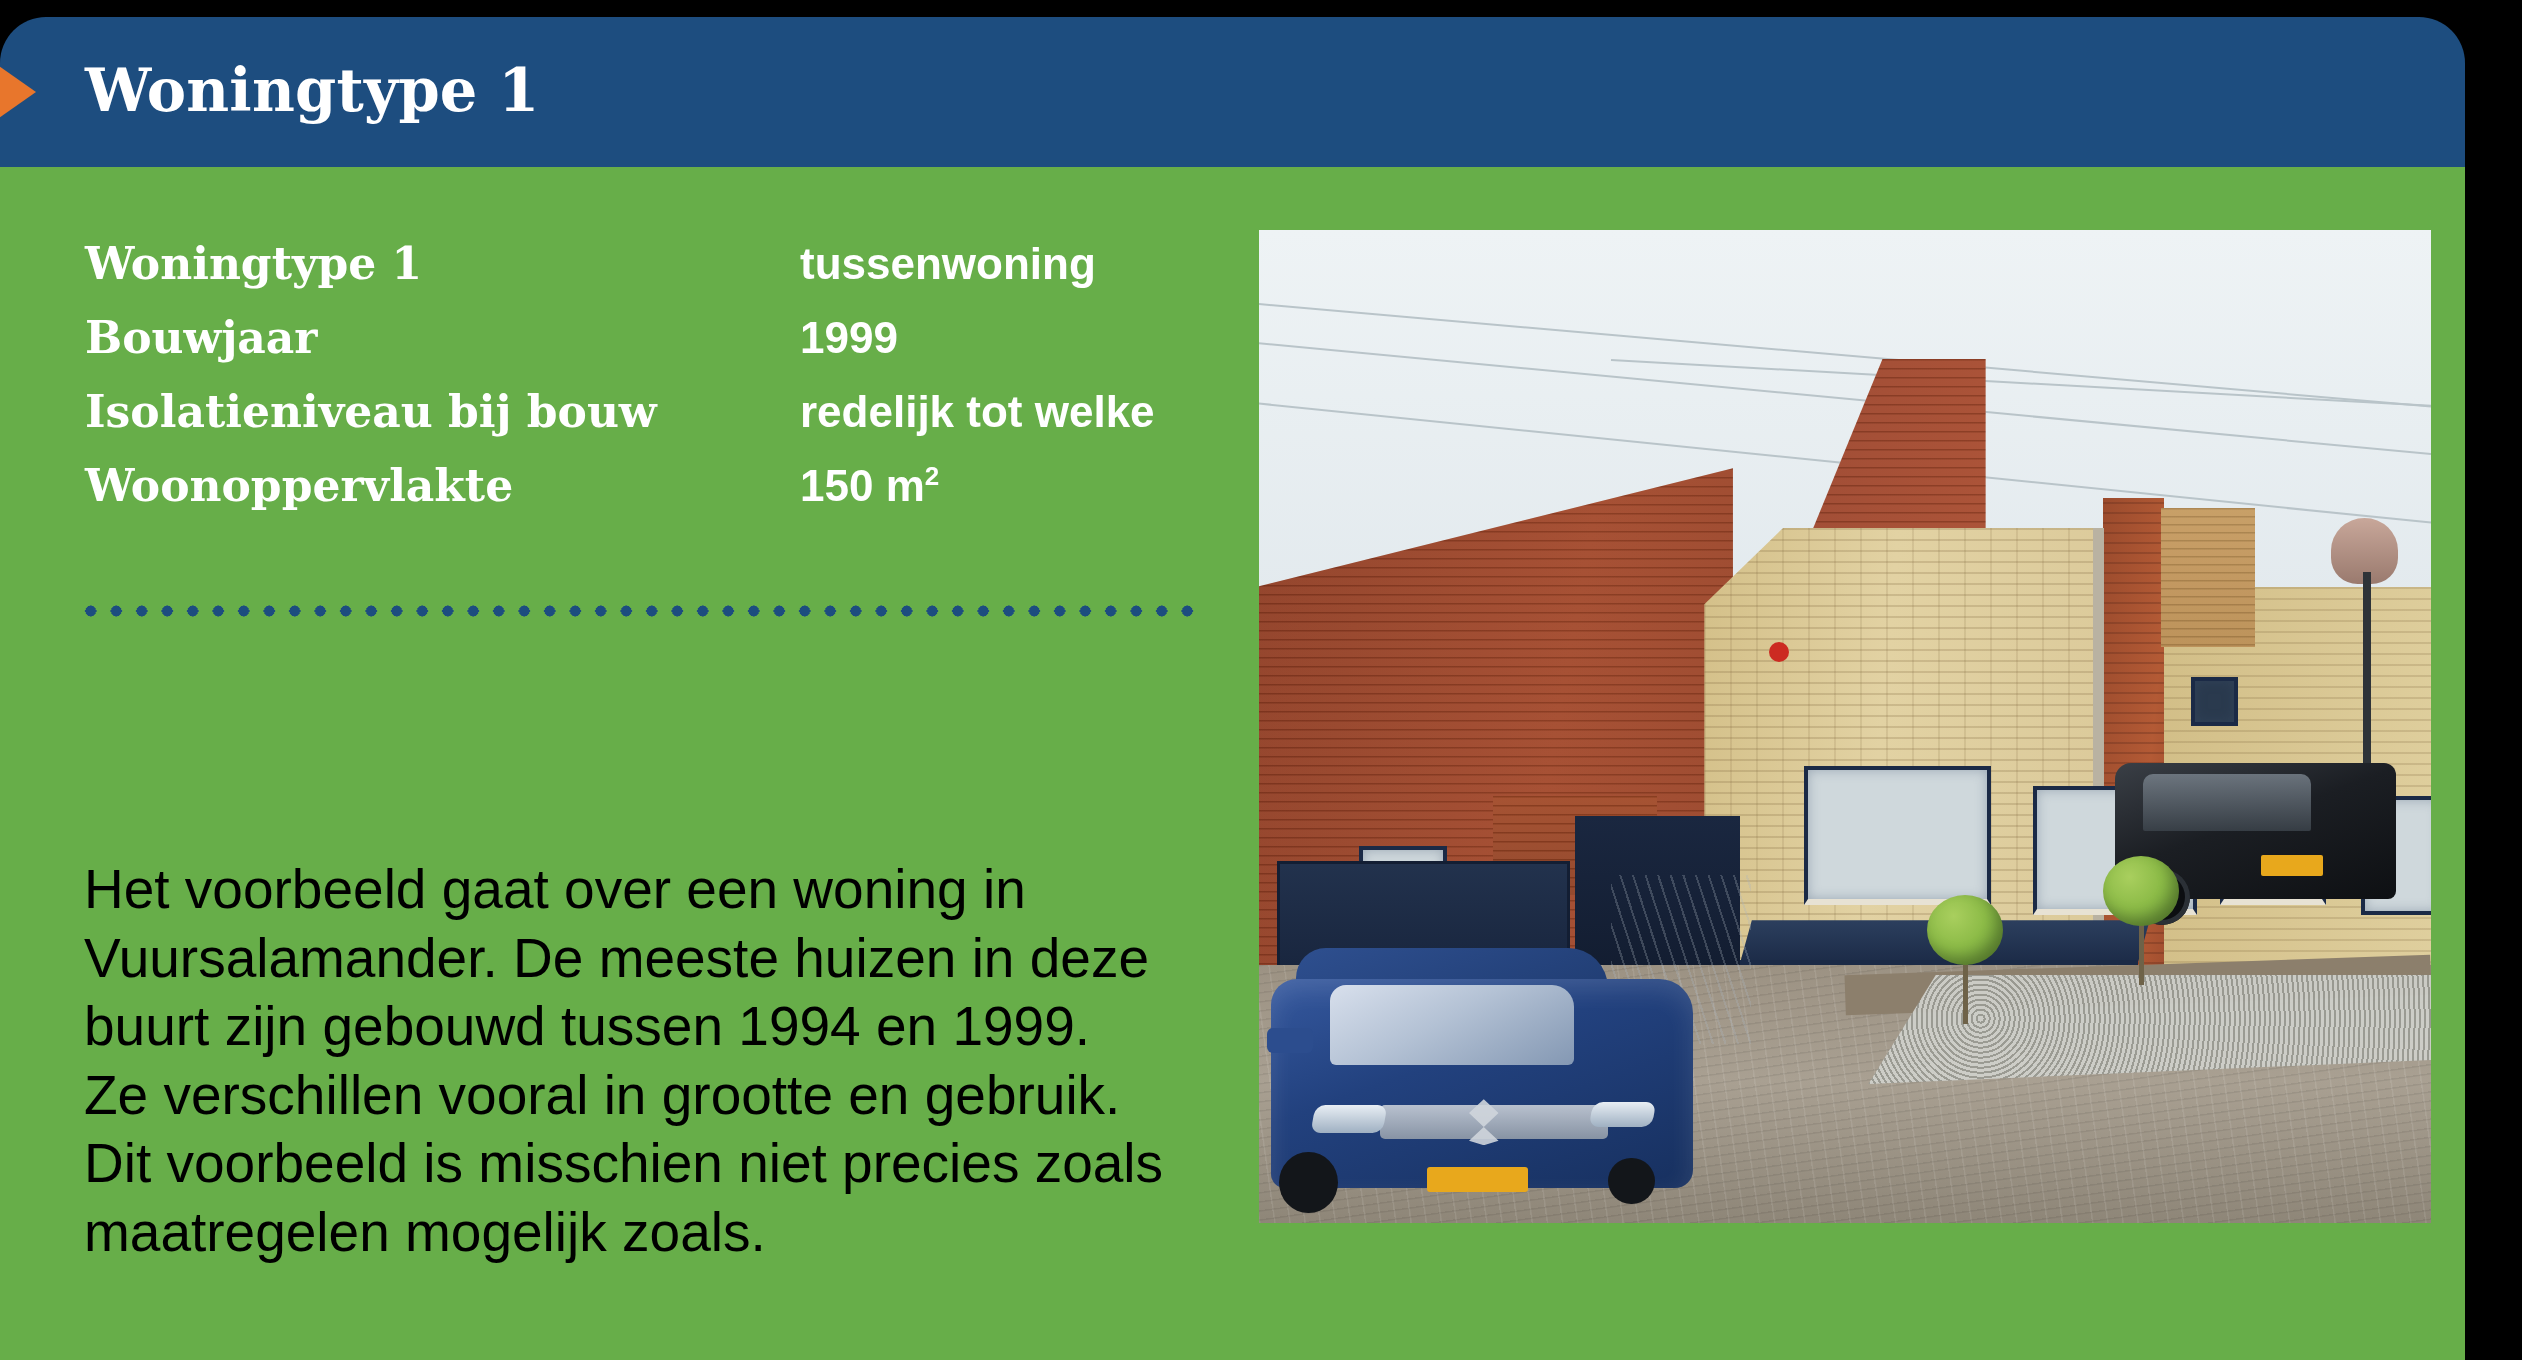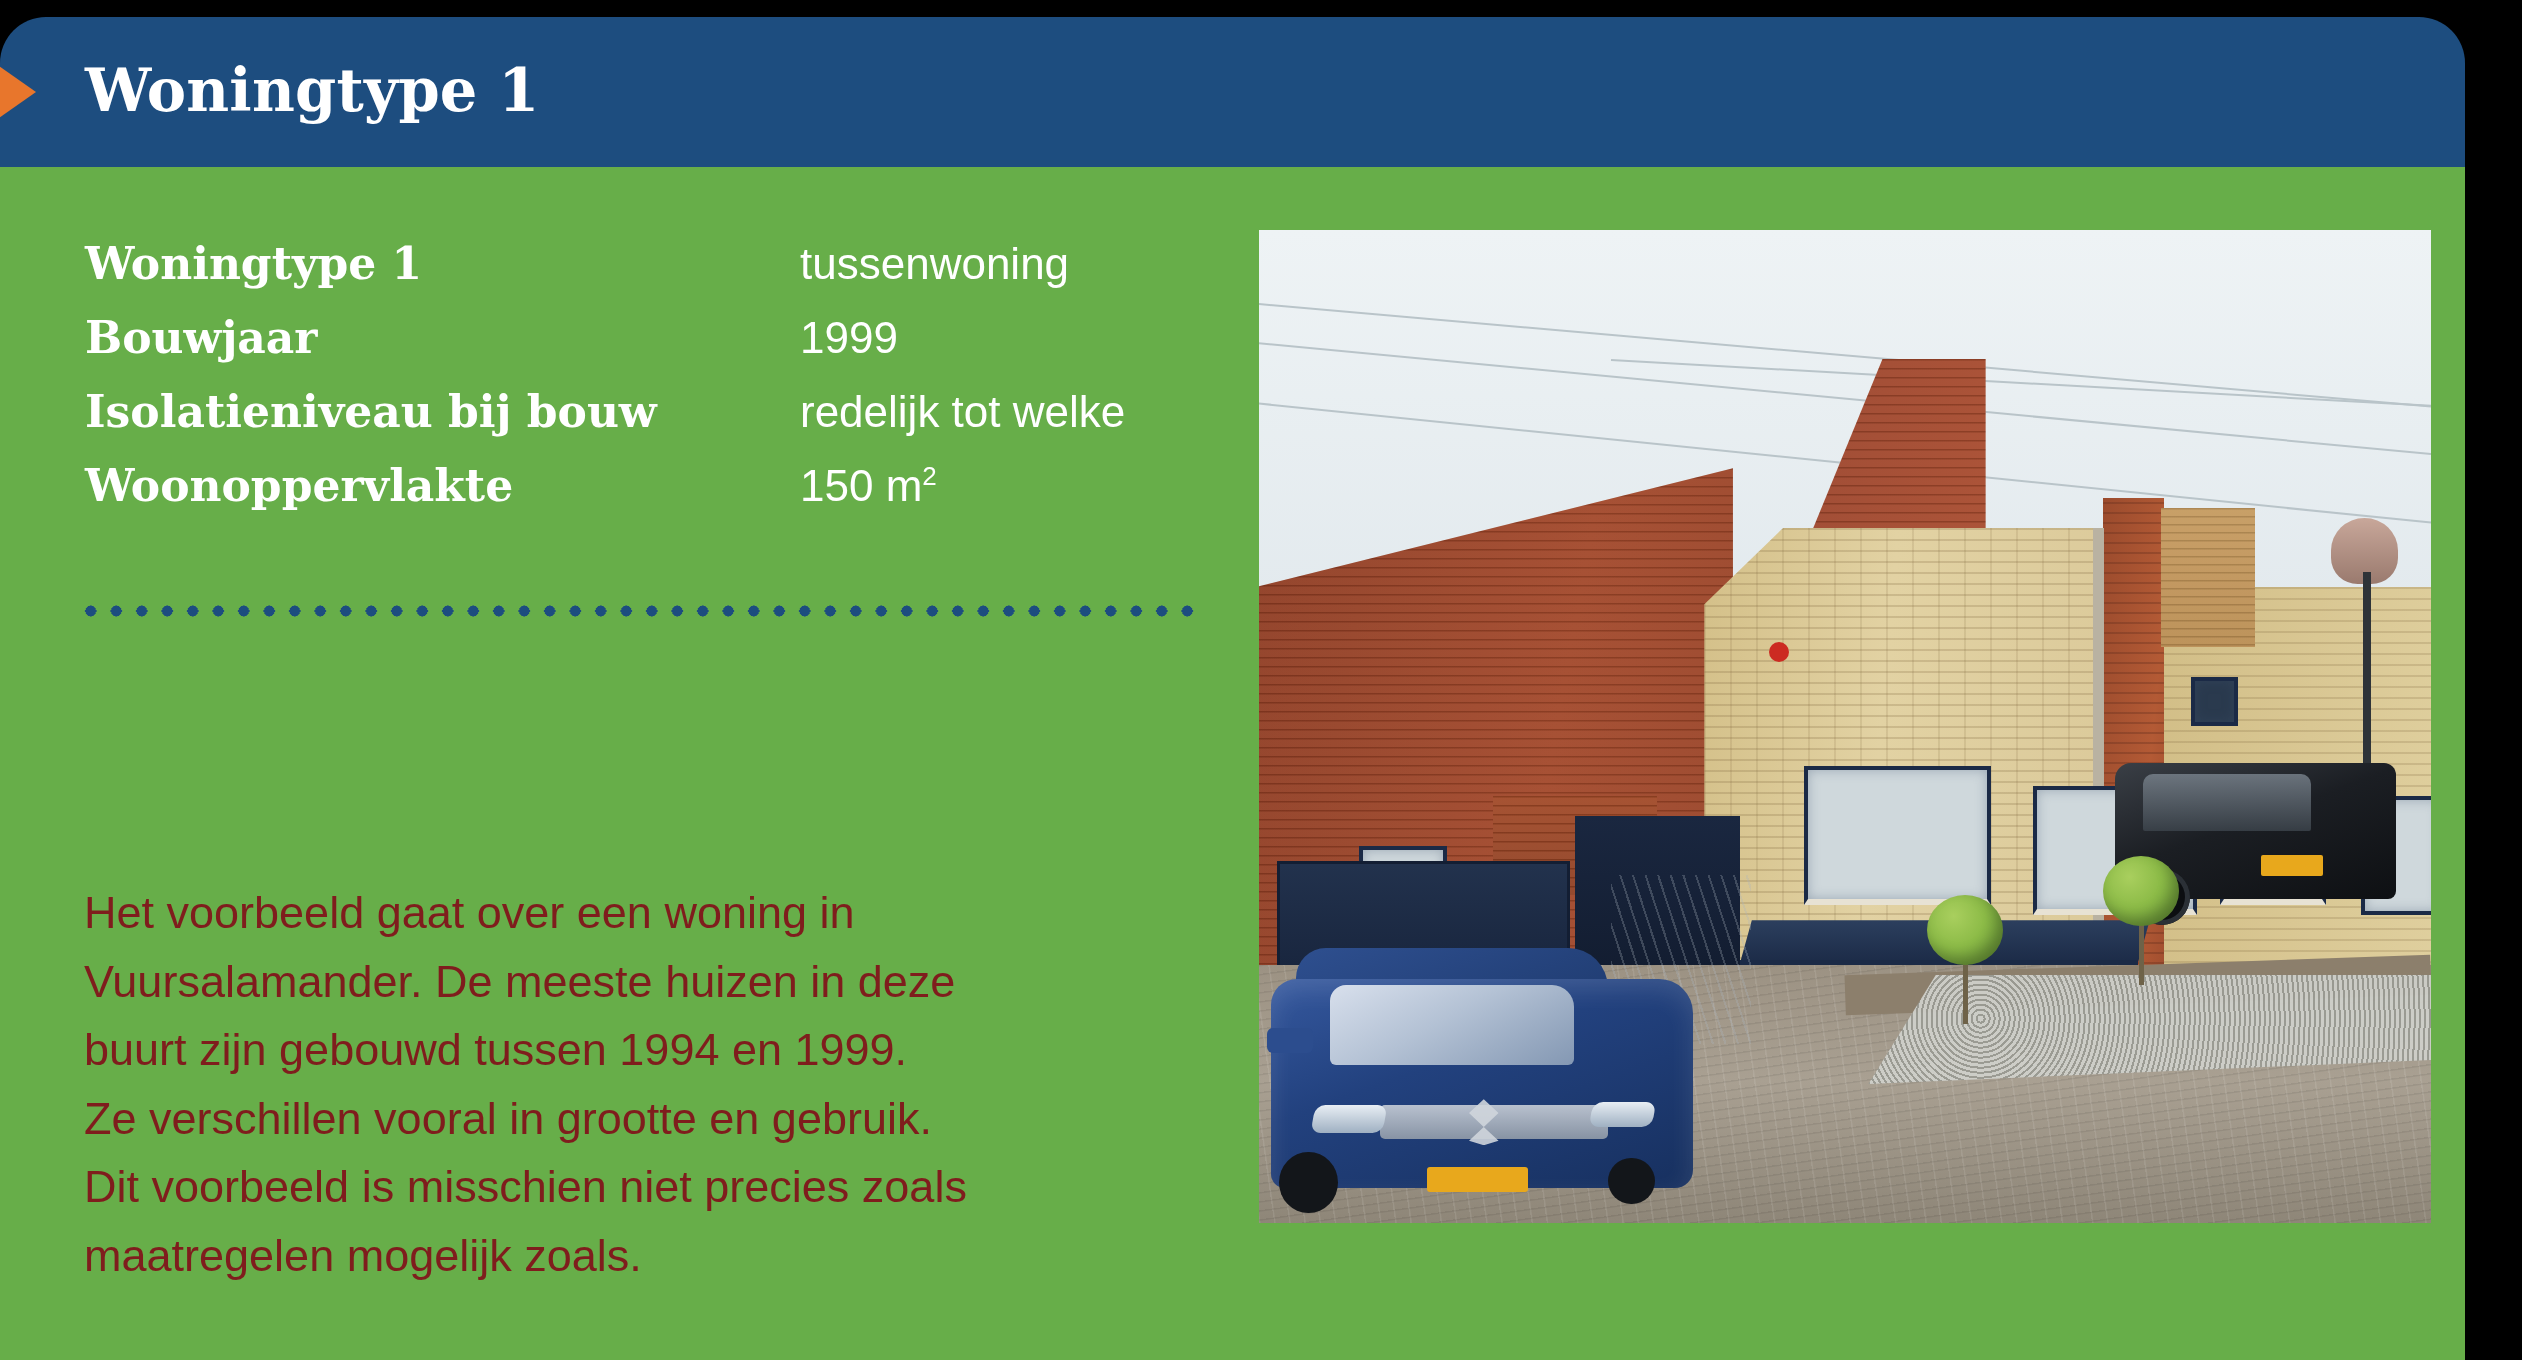--- a/index.html
+++ b/index.html
@@ -87,21 +87,21 @@
     color: #ffffff;
     font-family: "DejaVu Serif", serif;
     font-weight: bold;
     font-size: 44px;
     line-height: 1;
     white-space: nowrap;
   }
   .spec-value {
     color: #ffffff;
     font-family: "Liberation Sans", sans-serif;
-    font-weight: 400;
+    font-weight: 700;
     font-size: 44px;
     line-height: 1;
     white-space: nowrap;
   }
   .spec-value sup {
     font-size: 26px;
     vertical-align: super;
     line-height: 0;
   }
 
@@ -116,25 +116,24 @@
     background-size: 25.5px 14px;
     background-repeat: repeat-x;
   }
 
   
   .body-text {
     position: absolute;
     left: 84px;
     top: 688px;
     width: 1150px;
-    color: #7f1d1d;
+    color: #000000;
     font-family: "Liberation Sans", sans-serif;
-    font-size: 45px;
+    font-size: 55px;
     line-height: 68.5px;
-    margin-top: 24px;
   }
   .body-text p {
     margin: 0;
   }
 
   
   .photo {
     position: absolute;
     left: 1259px;
     top: 230px;

